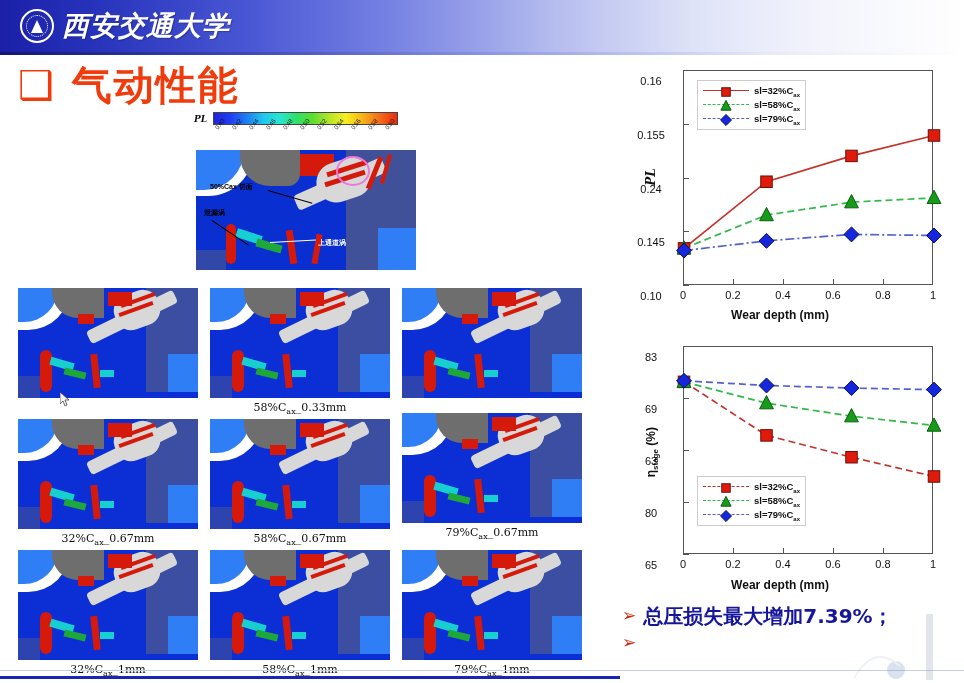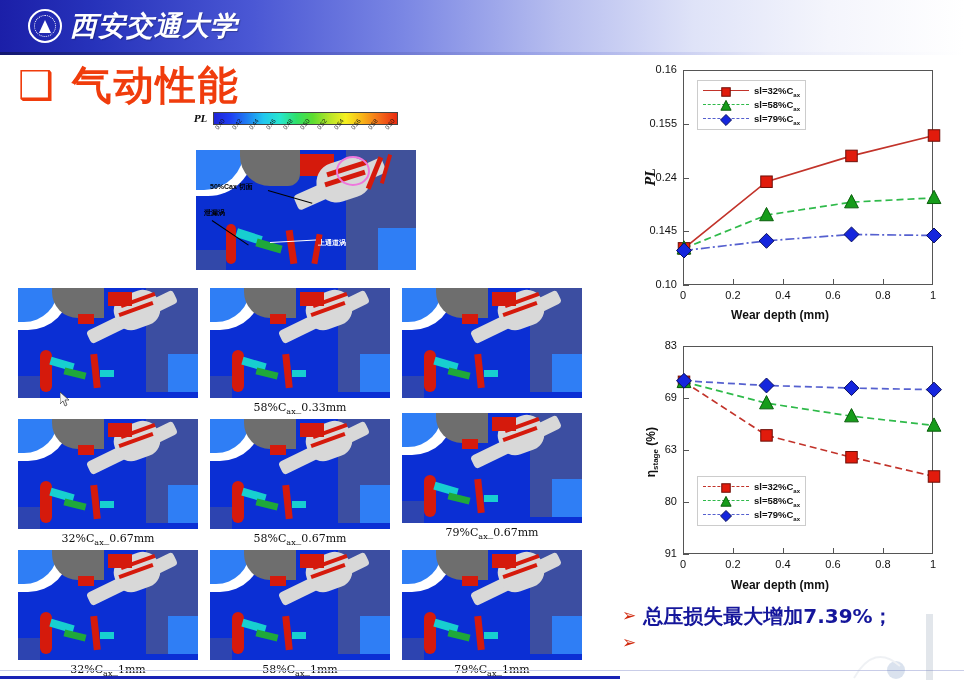--- a/index.html
+++ b/index.html
@@ -16,21 +16,21 @@
     position: absolute; left: 0; top: 0; width: 964px; height: 52px;
     background: linear-gradient(90deg, #1b1fa8 0%, #2733bb 10%, #4a57d4 26%,
                 #7b87e4 42%, #b7beef 58%, #dfe3f8 72%, #f4f5fc 86%, #ffffff 100%);
     overflow: hidden;
   }
   .header-underline {
     position: absolute; left: 0; top: 52px; width: 964px; height: 3px;
     background: linear-gradient(90deg,#12176f 0%, #3a46bb 25%, #9aa3e6 55%, #e8eaf8 80%, #ffffff 100%);
   }
   .logo-wrap {
-    position: absolute; left: 28px; top: 8px; display: flex; align-items: center; gap: 8px;
+    position: absolute; left: 20px; top: 8px; display: flex; align-items: center; gap: 8px;
   }
   .logo-mark {
     width: 34px; height: 34px; border-radius: 50%;
     border: 2px solid #ffffff; position: relative;
     display: flex; align-items: center; justify-content: center;
   }
   .logo-mark::before{
     content:""; position:absolute; left:4px; top:4px; right:4px; bottom:4px;
     border-radius:50%; border:1px dotted #ffffff;
   }
@@ -122,21 +122,21 @@
   .plot {
     position:absolute; border:1px solid #555; background:#fff;
   }
   .chart-top .plot { left:58px; top:12px; width:250px; height:215px; }
   .chart-bot .plot { left:58px; top:10px; width:250px; height:208px; }
 
   .ytick, .xtick {
     position:absolute; font-size:11px; color:#111;
     font-family:"Liberation Sans",sans-serif; white-space:nowrap;
   }
-  .ytick { text-align:right; }
+  .ytick { text-align:center;margin-top:12px; }
   .tickmark { position:absolute; background:#555; }
 
   .axis-title {
     position:absolute; font-size:12px; font-weight:bold; color:#111;
     font-family:"Liberation Sans",sans-serif; white-space:nowrap;
   }
   .ylab-rot { transform: rotate(-90deg); transform-origin: center center; }
 
   .legend {
     position:absolute; border:1px solid #ccc; background:rgba(255,255,255,.92);
@@ -539,21 +539,21 @@
         <polygon points="82.5,48.569999999999915 75.6,61.852499999999914 89.4,61.852499999999914" fill="#169c1a" stroke="#0a5e0c" stroke-width="1"></polygon>
         <polygon points="167.5,61.569999999999915 160.6,74.8524999999999 174.4,74.8524999999999" fill="#169c1a" stroke="#0a5e0c" stroke-width="1"></polygon>
         <polygon points="250,70.93000000000026 243.1,84.21250000000026 256.9,84.21250000000026" fill="#169c1a" stroke="#0a5e0c" stroke-width="1"></polygon>
         <polygon points="0,26.325000000000294 7.475,33.800000000000296 0,41.2750000000003 -7.475,33.800000000000296" fill="#1526dd" stroke="#0a1060" stroke-width="1"></polygon>
         <polygon points="82.5,31.004999999999733 89.975,38.479999999999734 82.5,45.954999999999735 75.025,38.479999999999734" fill="#1526dd" stroke="#0a1060" stroke-width="1"></polygon>
         <polygon points="167.5,33.605000000000324 174.975,41.080000000000325 167.5,48.55500000000033 160.025,41.080000000000325" fill="#1526dd" stroke="#0a1060" stroke-width="1"></polygon>
         <polygon points="250,35.164999999999644 257.475,42.639999999999645 250,50.11499999999965 242.525,42.639999999999645" fill="#1526dd" stroke="#0a1060" stroke-width="1"></polygon>
       </svg>
   </div>
   <div id="ticks-bot">
-      <div class="ytick" style="left: 0px; width: 52px; top: 211px;">91</div>
+      <div class="ytick" style="left: 0px; width: 52px; top: 211px;">65</div>
       <div class="tickmark" style="left: 58px; top: 218px; width: 6px; height: 1px;"></div>
       <div class="ytick" style="left: 0px; width: 52px; top: 159px;">80</div>
       <div class="tickmark" style="left: 58px; top: 166px; width: 6px; height: 1px;"></div>
       <div class="ytick" style="left: 0px; width: 52px; top: 107px;">63</div>
       <div class="tickmark" style="left: 58px; top: 114px; width: 6px; height: 1px;"></div>
       <div class="ytick" style="left: 0px; width: 52px; top: 55px;">69</div>
       <div class="tickmark" style="left: 58px; top: 62px; width: 6px; height: 1px;"></div>
       <div class="ytick" style="left: 0px; width: 52px; top: 3px;">83</div>
       <div class="tickmark" style="left: 58px; top: 10px; width: 6px; height: 1px;"></div>
       <div class="xtick" style="left: 47px; width: 22px; text-align: center; top: 222px;">0</div>

